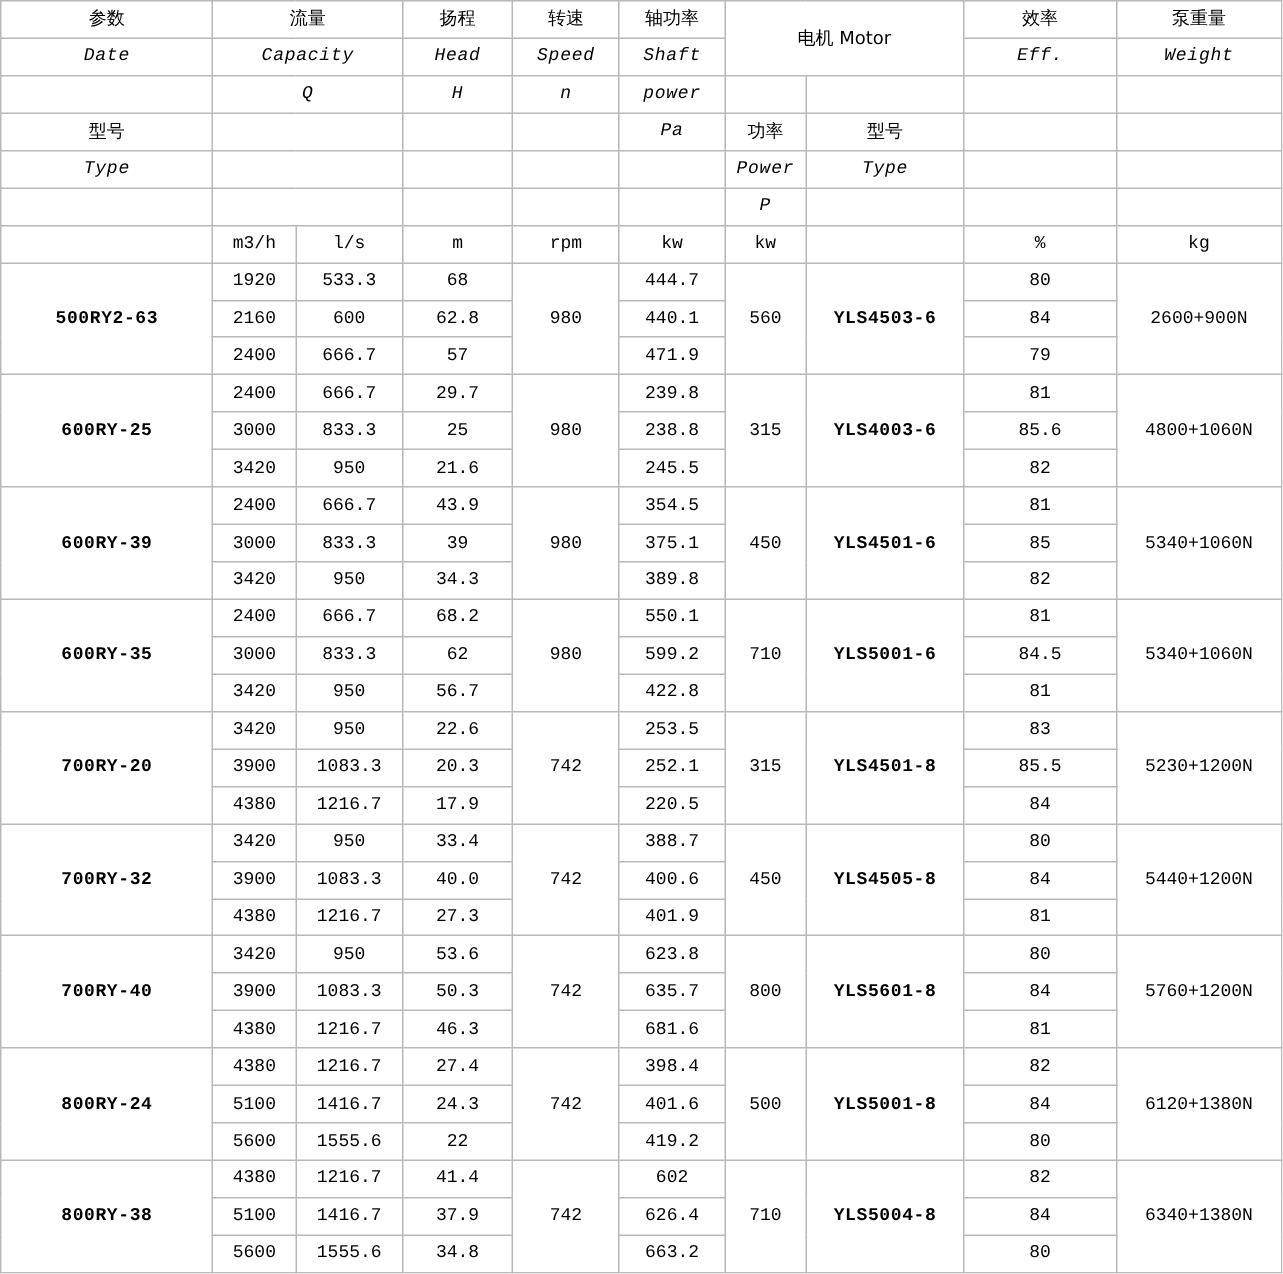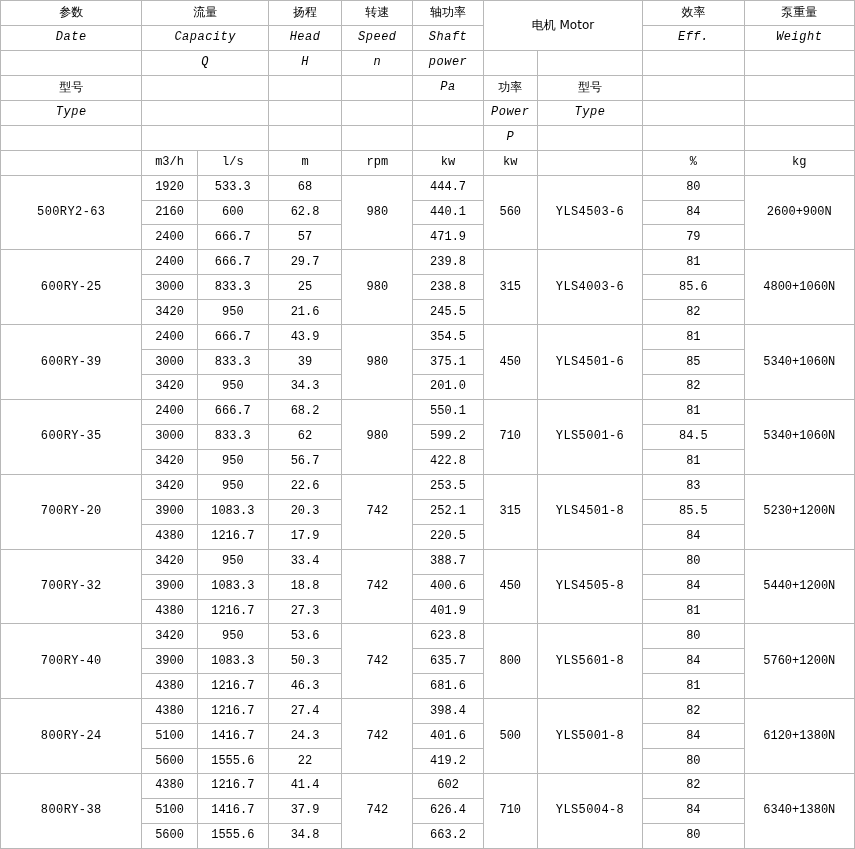--- a/index.html
+++ b/index.html
@@ -49,20 +49,21 @@
     font-size: 11px;
   }
   td.motor-label {
     font-family: "DejaVu Sans", "Liberation Sans", sans-serif;
     font-size: 12.5px;
   }
   td.model {
     font-family: "Liberation Mono", "DejaVu Sans Mono", monospace;
     font-size: 11.5px;
     letter-spacing: 0.4px;
+    font-weight: bold;
   }
   td.num {
     font-family: "Liberation Mono", "DejaVu Sans Mono", monospace;
     font-size: 11.5px;
   }
   td.empty { }
   col.c0 { width: 141px; }
   col.c1 { width: 55px; }
   col.c2 { width: 71px; }
   col.c3 { width: 73px; }
@@ -234,21 +235,21 @@
           <td class="num">3000</td>
           <td class="num">833.3</td>
           <td class="num">39</td>
           <td class="num">375.1</td>
           <td class="num">85</td>
         </tr>
         <tr>
           <td class="num">3420</td>
           <td class="num">950</td>
           <td class="num">34.3</td>
-          <td class="num">201.0</td>
+          <td class="num">389.8</td>
           <td class="num">82</td>
         </tr>
         <tr>
           <td class="model" rowspan="3">600RY-35</td>
           <td class="num">2400</td>
           <td class="num">666.7</td>
           <td class="num">68.2</td>
           <td class="num" rowspan="3">980</td>
           <td class="num">550.1</td>
           <td class="num" rowspan="3">710</td>
@@ -304,21 +305,21 @@
           <td class="num" rowspan="3">742</td>
           <td class="num">388.7</td>
           <td class="num" rowspan="3">450</td>
           <td class="model" rowspan="3">YLS4505-8</td>
           <td class="num">80</td>
           <td class="num" rowspan="3">5440+1200N</td>
         </tr>
         <tr>
           <td class="num">3900</td>
           <td class="num">1083.3</td>
-          <td class="num">18.8</td>
+          <td class="num">40.0</td>
           <td class="num">400.6</td>
           <td class="num">84</td>
         </tr>
         <tr>
           <td class="num">4380</td>
           <td class="num">1216.7</td>
           <td class="num">27.3</td>
           <td class="num">401.9</td>
           <td class="num">81</td>
         </tr>

